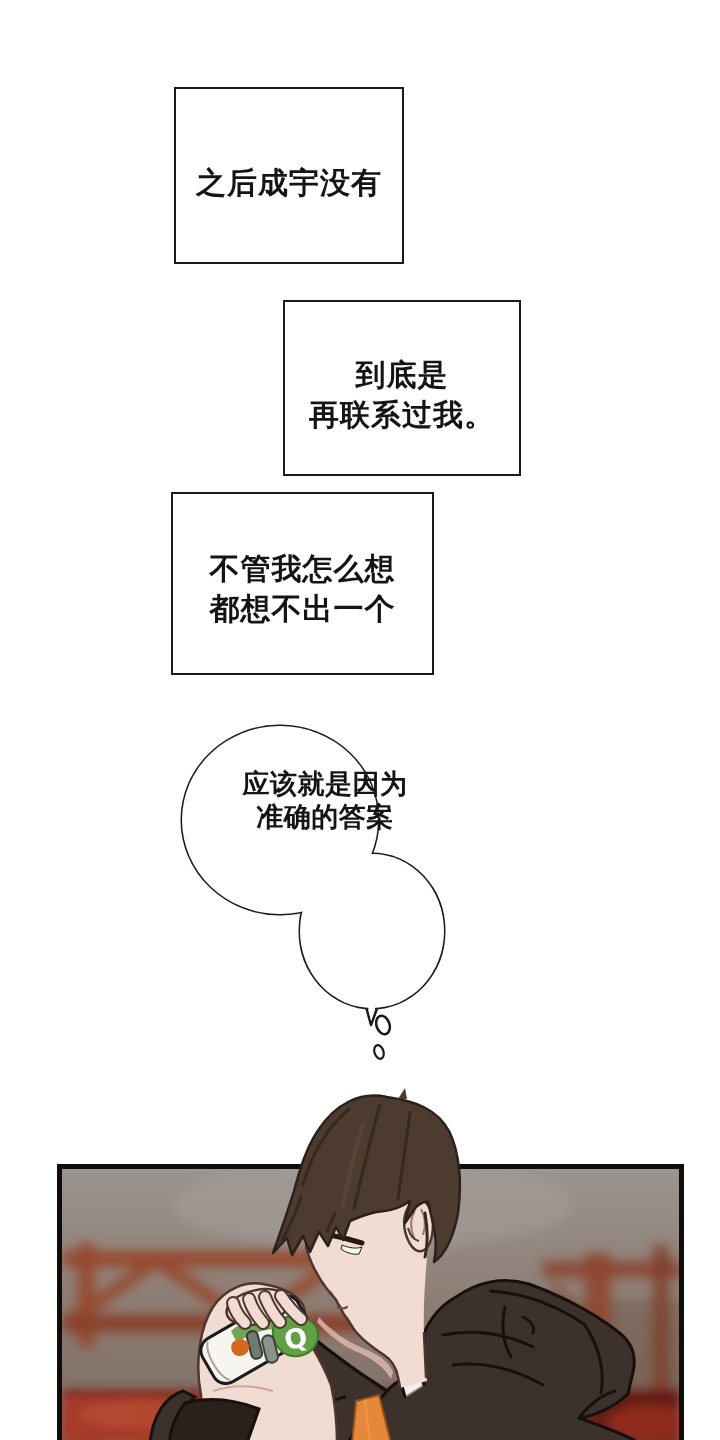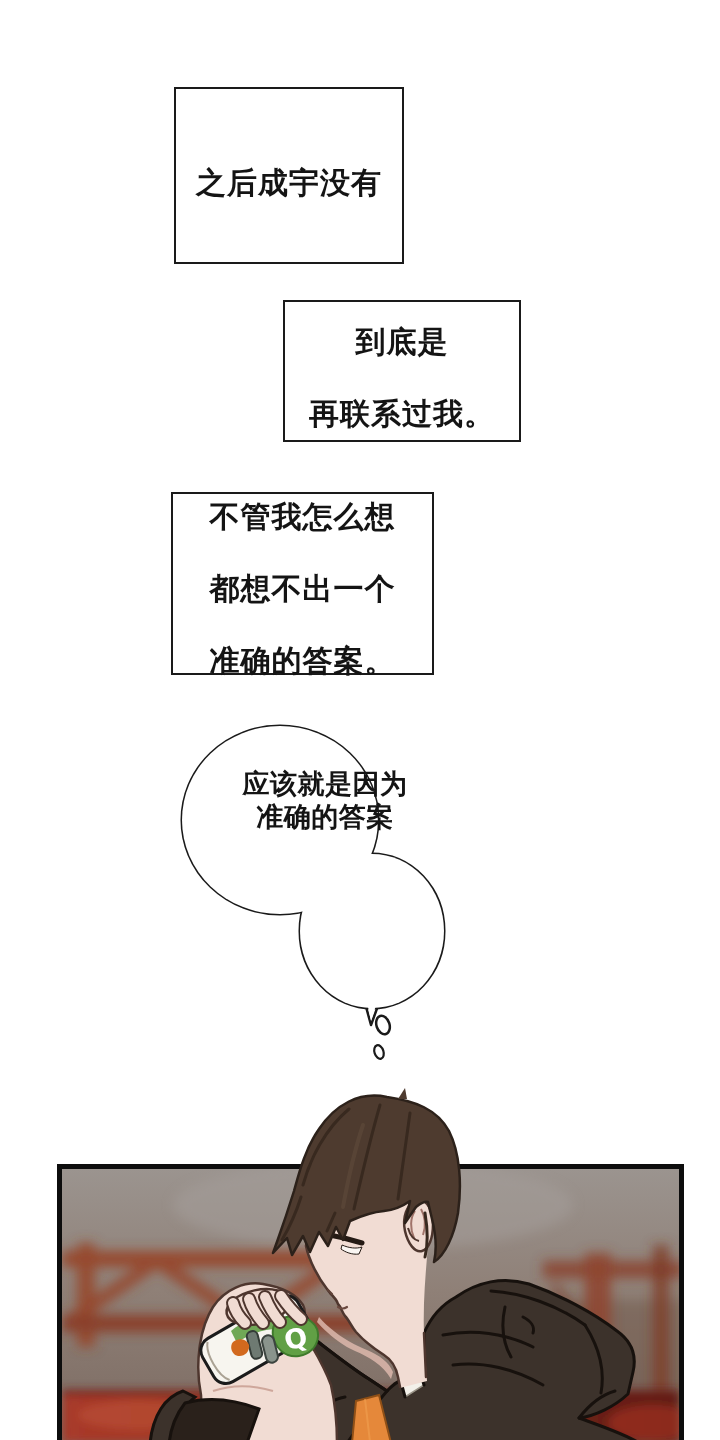--- a/index.html
+++ b/index.html
@@ -1,49 +1,48 @@
 <!DOCTYPE html>
 <html><head>
 <meta charset="utf-8">
 <style>
   html,body{margin:0;padding:0;background:#ffffff;}
   .page{position:relative;width:720px;height:1440px;background:#ffffff;overflow:hidden;
         font-family:"DejaVu Sans",sans-serif;color:#141414;}
   .caption{position:absolute;background:#ffffff;border:2px solid #1a1a1a;
            display:flex;flex-direction:column;justify-content:center;align-items:center;
            font-weight:700;font-size:30px;line-height:40px;letter-spacing:1px;
-           text-align:center;padding-top:14px;box-sizing:border-box;gap:32px;}
+           text-align:center;padding-top:14px;box-sizing:border-box;}
   .cap-line{white-space:nowrap;}
   .bubble-text{position:absolute;font-weight:700;font-size:27px;line-height:33px;
                letter-spacing:0.5px;text-align:center;padding-left:44px;}
   .bub-line{white-space:nowrap;}
   svg{display:block;}
   .skin{fill:#f1dcd3;}
   .outline{stroke:#4e362e;stroke-width:2.5;fill:none;stroke-linecap:round;}
   .hairline{stroke:#38291f;stroke-width:3;fill:none;stroke-linecap:round;}
   .jline{stroke:#17110d;stroke-width:3;fill:none;stroke-linecap:round;}
 </style>
 </head>
 <body>
 
 <div class="page">
 
   <div class="caption" style="left:174px;top:87px;width:230px;height:177px;">
     <div class="cap-line">之后成宇没有</div>
   </div>
 
-  <div class="caption" style="left:283px;top:300px;width:238px;height:142px;">
+  <div class="caption" style="left:283px;top:300px;width:238px;height:176px;">
     <div class="cap-line">到底是</div>
     <div class="cap-line">再联系过我。</div>
   </div>
 
   <div class="caption" style="left:171px;top:492px;width:263px;height:183px;font-family:Liberation Mono, monospace;">
     <div class="cap-line">不管我怎么想</div>
     <div class="cap-line">都想不出一个</div>
-    <div class="cap-line">准确的答案。</div>
   </div>
 
   <svg style="position:absolute;left:170px;top:715px;" width="310" height="350" viewBox="0 0 310 350">
     <g>
       <ellipse cx="110" cy="105" rx="98" ry="94" fill="none" stroke="#1a1a1a" stroke-width="3"></ellipse>
       <ellipse cx="202" cy="216" rx="72" ry="77" fill="none" stroke="#1a1a1a" stroke-width="3"></ellipse>
       <path d="M 195,288 L 201,310 L 209,288 Z" fill="none" stroke="#1a1a1a" stroke-width="2.5" stroke-linejoin="round"></path>
       <ellipse cx="110" cy="105" rx="98" ry="94" fill="#ffffff"></ellipse>
       <ellipse cx="202" cy="216" rx="72" ry="77" fill="#ffffff"></ellipse>
       <path d="M 197,287 L 201,306 L 207,287 Z" fill="#ffffff"></path>

